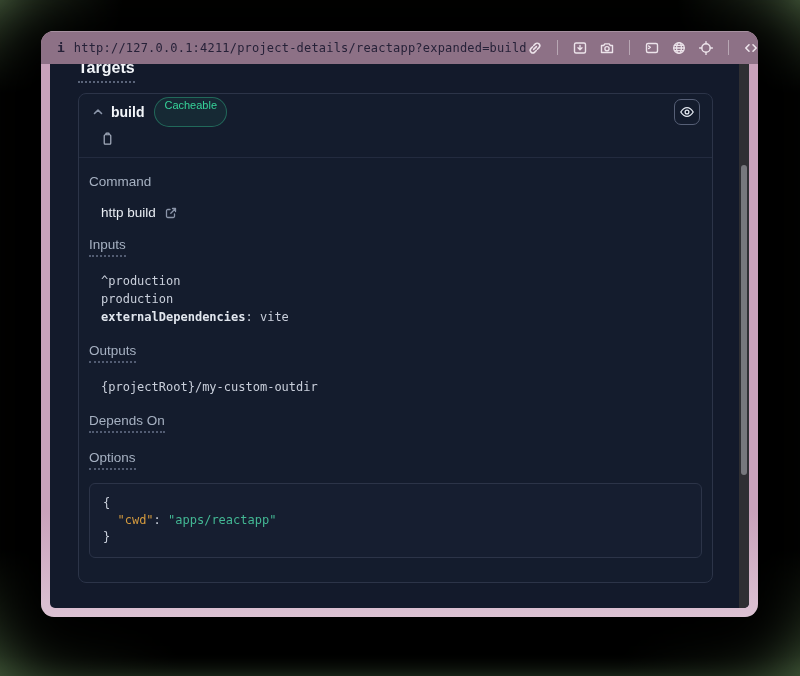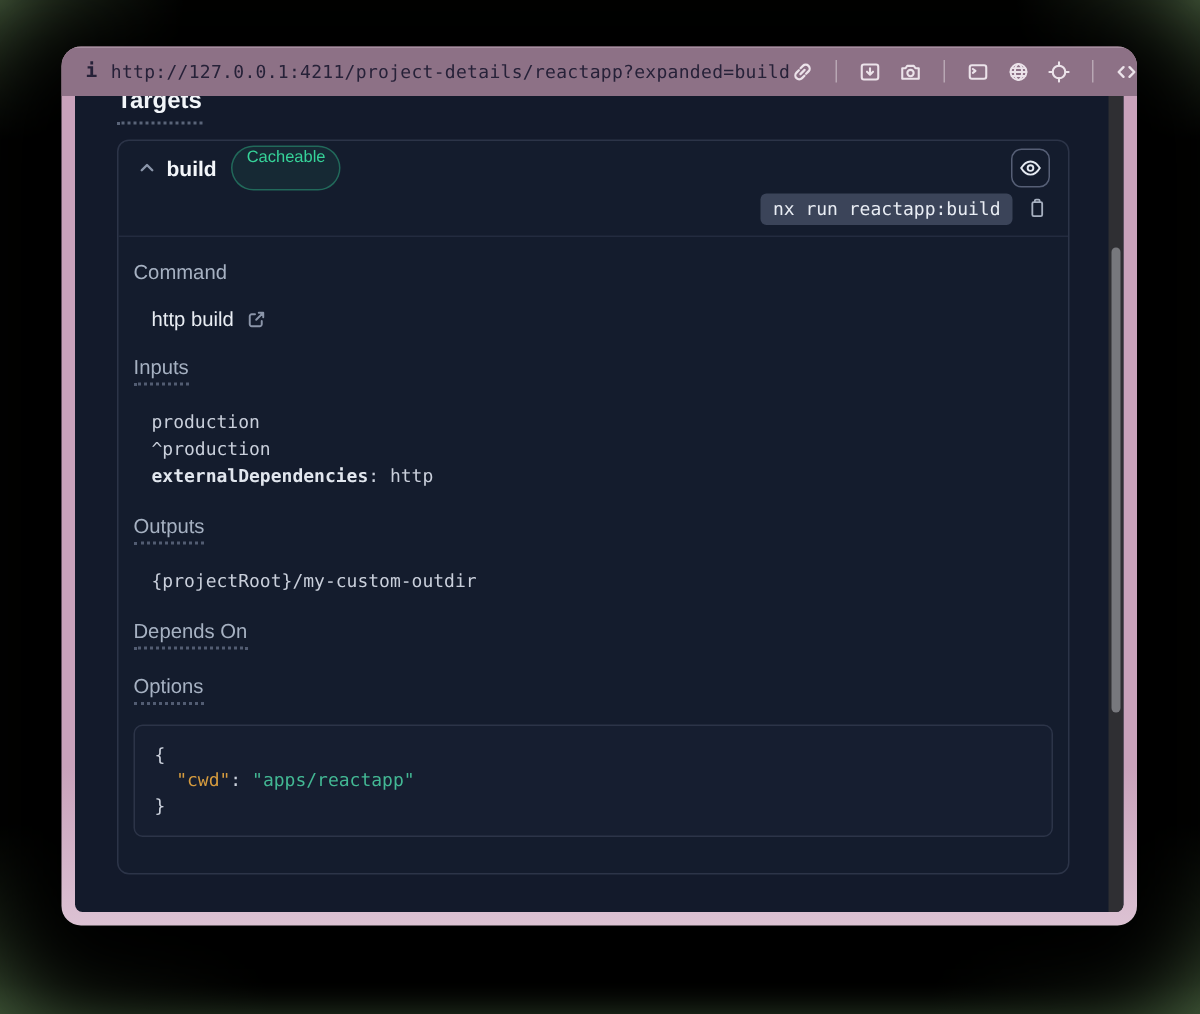--- a/index.html
+++ b/index.html
@@ -200,21 +200,20 @@
           <span class="target-title">build</span>
           <span class="badge">Cacheable</span>
           <span class="eye-btn">
             <svg viewBox="0 0 16 16" fill="none" stroke="currentColor" stroke-width="1.3">
                 <path d="M1.8 8C3.6 5 5.7 3.6 8 3.6S12.4 5 14.2 8C12.4 11 10.3 12.4 8 12.4S3.6 11 1.8 8z"></path>
                 <circle cx="8" cy="8" r="1.9"></circle>
               </svg>
           </span>
         </div>
         <div class="head-row2">
-          <span class="run-chip">nx run reactapp:build</span>
           <span class="copy-btn">
             <svg viewBox="0 0 16 16" fill="none" stroke="currentColor" stroke-width="1.3" stroke-linejoin="round">
                 <rect x="4.5" y="4" width="7" height="10" rx="1"></rect>
                 <path d="M6.3 4V3a.8.8 0 0 1 .8-.8h1.8a.8.8 0 0 1 .8.8v1"></path>
               </svg>
           </span>
         </div>
       </div>
       <div class="divider"></div>
 
@@ -226,23 +225,23 @@
           <span class="ext-link">
             <svg viewBox="0 0 14 14" fill="none" stroke="currentColor" stroke-width="1.3" stroke-linecap="round" stroke-linejoin="round">
                 <path d="M6 3.5H3.8A1.3 1.3 0 0 0 2.5 4.8v5.4a1.3 1.3 0 0 0 1.3 1.3h5.4a1.3 1.3 0 0 0 1.3-1.3V8"></path>
                 <path d="M8.5 2.5h3v3M11.3 2.7L6.8 7.2"></path>
               </svg>
           </span>
         </div>
 
         <div class="sec-h dotted">Inputs</div>
         <div class="mono-block">
+          <div class="mono-line">^production</div>
           <div class="mono-line">production</div>
-          <div class="mono-line">^production</div>
-          <div class="mono-line"><span class="mono-key">externalDependencies</span><span>: http</span></div>
+          <div class="mono-line"><span class="mono-key">externalDependencies</span><span>: vite</span></div>
         </div>
 
         <div class="sec-h dotted">Outputs</div>
         <div class="mono-block">
           <div class="mono-line">{projectRoot}/my-custom-outdir</div>
         </div>
 
         <div class="sec-h dotted">Depends On</div>
 
         <div class="sec-h dotted">Options</div>

